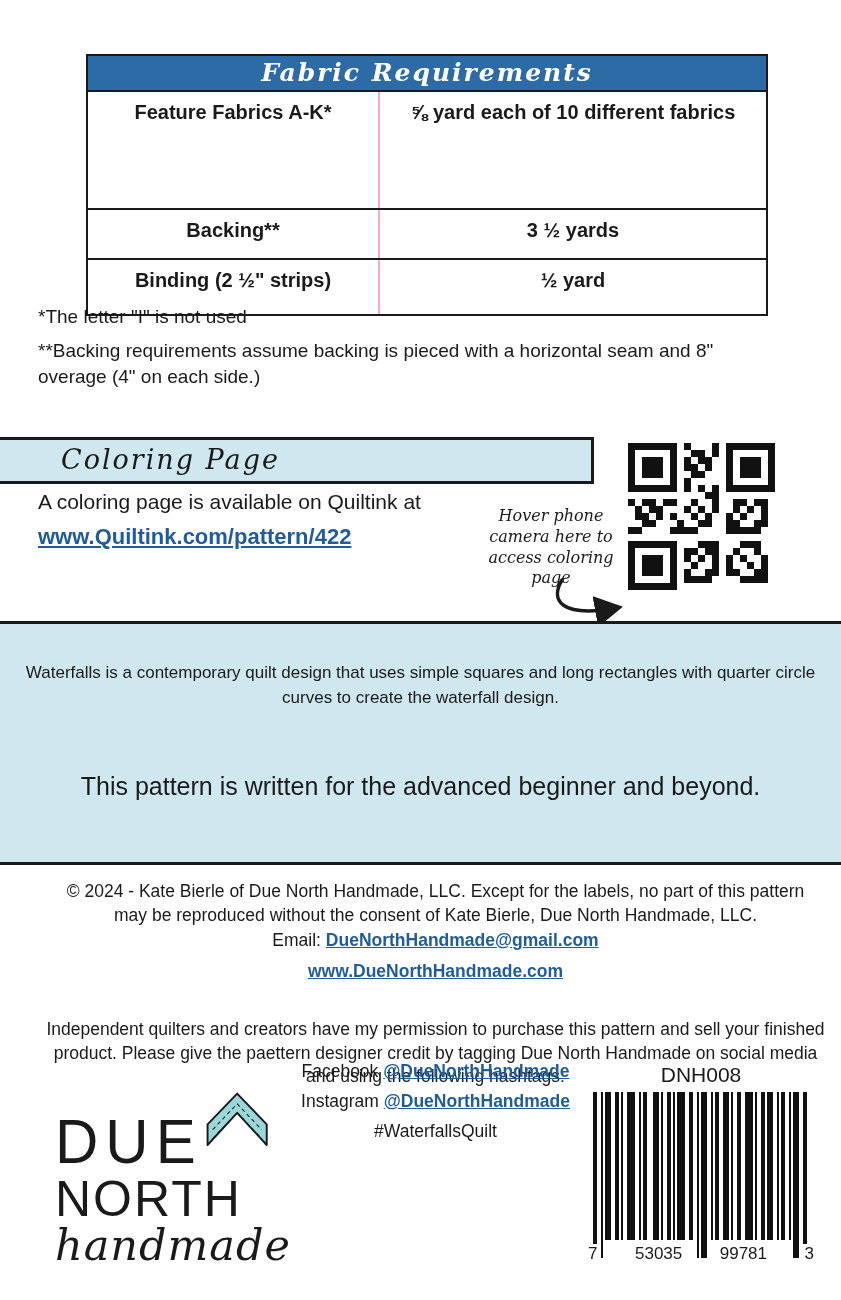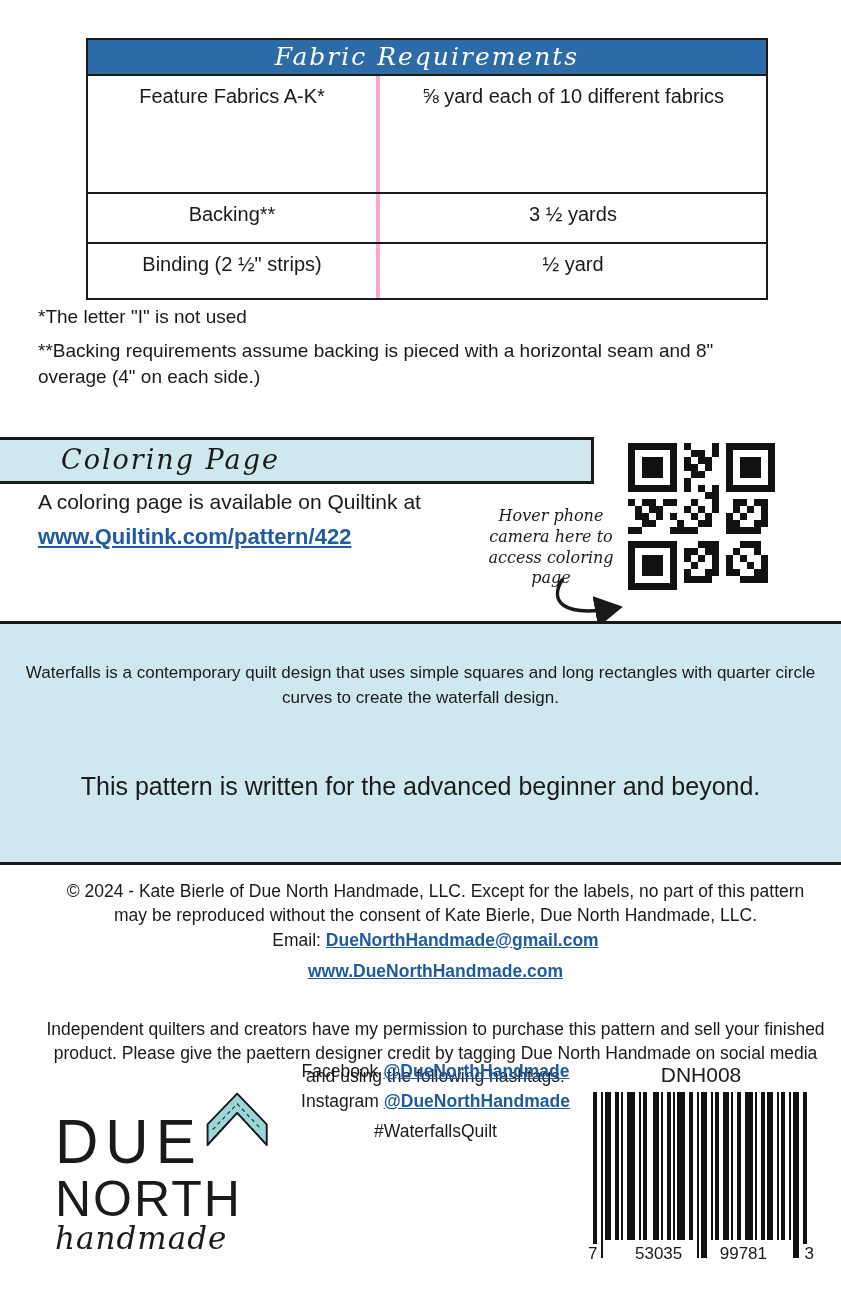--- a/index.html
+++ b/index.html
@@ -1,27 +1,27 @@
 <!DOCTYPE html>
 <html style="--header-blue: #2d6ba6; --light-blue: #cfe8ef; --link-blue: #1e5c9e; --chevron-teal: #9bd7d9;"><head>
 <meta charset="utf-8">
 <style>
   html,body{margin:0;padding:0;background:#fff;}
   .page{position:relative;width:841px;height:1300px;background:#fff;overflow:hidden;
         font-family:"Liberation Sans", sans-serif;color:#1a1a1a;}
   .script{font-family:"DejaVu Serif", serif;font-style:italic;}
 
   
-  .fabric-table{position:absolute;left:86px;top:38px;width:678px;border:2px solid #1a1a1a;}
+  .fabric-table{position:absolute;left:86px;top:54px;width:678px;border:2px solid #1a1a1a;font-weight:bold;}
   .fabric-header{background:var(--header-blue,#2d6ba6);color:#fff;text-align:center;
                  height:34px;line-height:34px;font-size:25px;letter-spacing:2px;
                  border-bottom:2px solid #1a1a1a;}
   .t-row{display:flex;border-bottom:2px solid #1a1a1a;}
   .t-row:last-child{border-bottom:none;}
-  .t-label{width:292px;border-right:4px solid #f9a8d4;text-align:center;font-size:20px;
+  .t-label{width:292px;border-right:2px solid #f9a8d4;text-align:center;font-size:20px;
            padding-top:9px;box-sizing:border-box;}
   .t-value{flex:1;text-align:center;font-size:20px;padding-top:9px;box-sizing:border-box;}
   .row-1{height:116px;}
   .row-2{height:48px;}
   .row-3{height:54px;}
   .t-note{font-size:16px;line-height:1.28;max-width:330px;margin:13px auto 0;}
 
   
   .footnote-1{position:absolute;left:38px;top:306px;font-size:19px;}
   .footnote-2{position:absolute;left:38px;top:338px;width:748px;font-size:19px;line-height:1.35;}
@@ -58,21 +58,21 @@
   .hashtag-line{top:1121px;font-size:17.5px;}
   .blue-link{color:var(--link-blue,#1e5c9e);font-weight:bold;text-decoration:underline;cursor:pointer;}
 
   
   .logo{position:absolute;left:55px;top:1086px;width:214px;}
   .logo-row1{display:flex;align-items:flex-end;}
   .logo-due{font-size:60px;font-weight:100;letter-spacing:7px;line-height:0.95;
             transform:scaleY(1.05);}
   .logo-chevron{margin-left:2px;margin-bottom:2px;}
   .logo-north{font-size:50px;font-weight:100;letter-spacing:2px;line-height:1.0;margin-top:4px;}
-  .logo-handmade{font-size:31px;letter-spacing:1px;margin-top:-4px;}
+  .logo-handmade{font-size:43px;letter-spacing:1px;margin-top:-4px;}
 
   
   .barcode-block{position:absolute;left:585px;top:1063px;width:232px;}
   .barcode-sku{text-align:center;font-size:21px;margin-bottom:5px;}
   .barcode-bars{display:block;margin:0 auto;}
   .barcode-digits{display:flex;justify-content:space-between;font-size:17px;
                   margin-top:-16px;padding:0 1px;}
   .barcode-digits span{background:#fff;padding:0 2px;}
 </style>
 </head>

